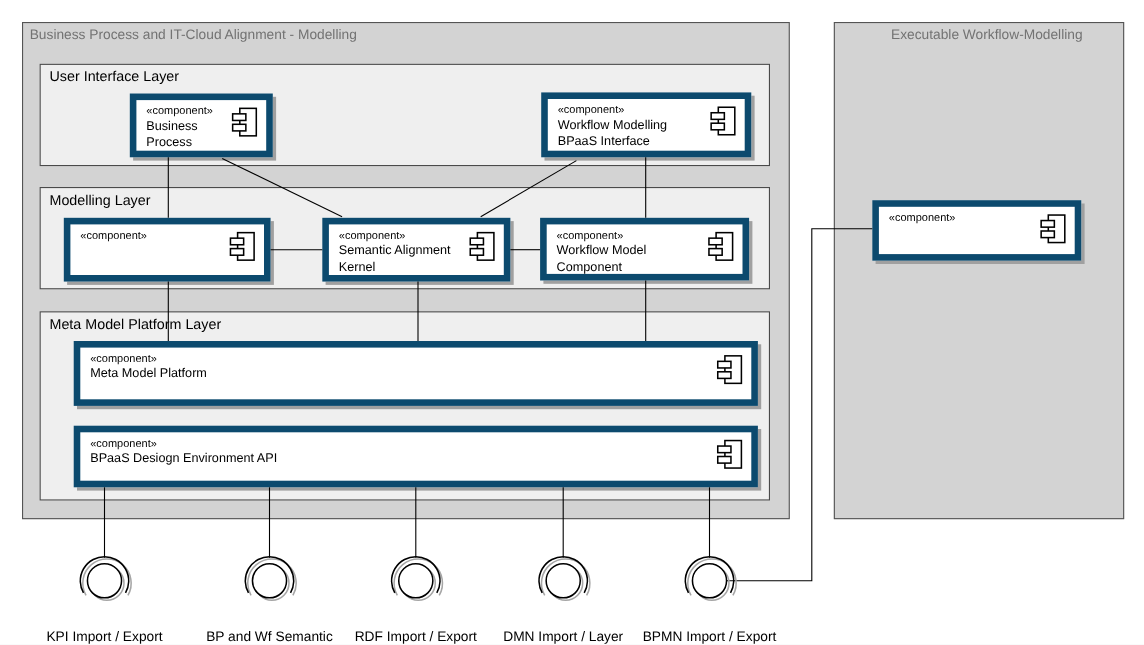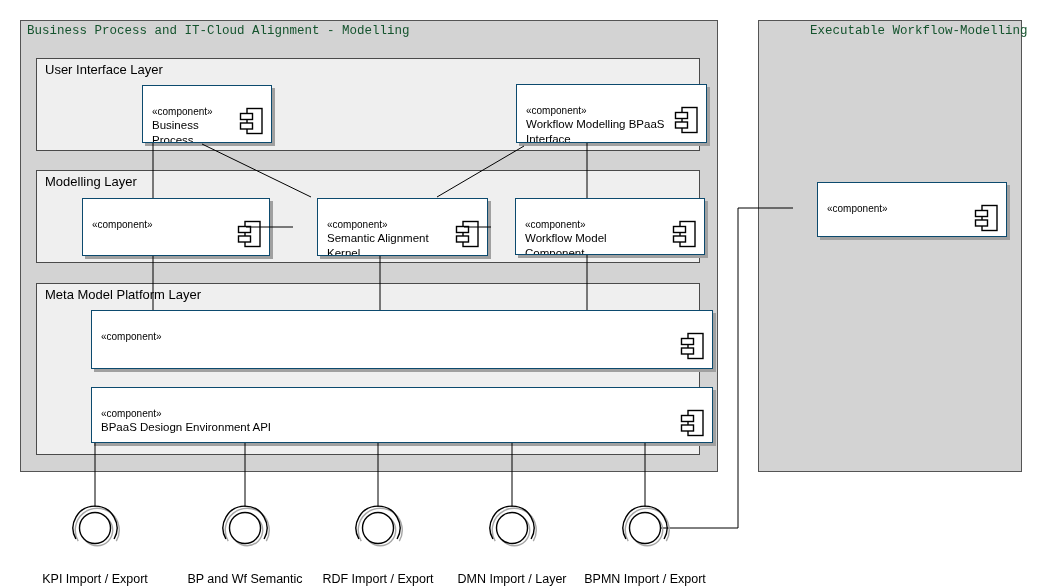--- a/index.html
+++ b/index.html
@@ -4,31 +4,31 @@
 <style>
   html,body{margin:0;padding:0;background:#ffffff;}
   #stage{
     position:relative;width:1040px;height:586px;background:#ffffff;overflow:hidden;
     font-family:"Liberation Sans",sans-serif;color:#000;
   }
   .container{
     position:absolute;background:#d3d3d3;border:1px solid #545454;box-sizing:border-box;
   }
   .container-title{
-    position:absolute;font-size:12.5px;white-space:nowrap;color:#14532d;font-family:Liberation Mono, monospace;
+    position:absolute;font-size:12.5px;white-space:nowrap;color:#737373;
   }
   .layer{
     position:absolute;background:#efefef;border:1px solid #4a4a4a;box-sizing:border-box;
   }
   .layer-title{
     position:absolute;left:8px;top:3px;font-size:13px;white-space:nowrap;color:#000;
   }
   .comp{
-    position:absolute;background:#ffffff;border:1px solid #0c4a6e;box-sizing:border-box;
-    box-shadow:3px 3px 0 #a0a0a0;padding:20px 7px 4px 9px;overflow:hidden;margin-left:24px;
+    position:absolute;background:#ffffff;border:6px solid #0c4a6e;box-sizing:border-box;
+    box-shadow:3px 3px 0 #a0a0a0;padding:5px 7px 4px 9px;overflow:hidden;
   }
   .comp .icon{float:right;width:25px;height:29px;margin:1px 0 2px 6px;}
   .stereo{font-size:10px;line-height:12px;color:#000;}
   .cname{font-size:11.5px;line-height:14.5px;color:#000;}
   .io-label{
     position:absolute;top:552px;transform:translateX(-50%);
     font-size:12.5px;white-space:nowrap;color:#000;margin-top:20px;
   }
   #wires{position:absolute;left:0;top:0;pointer-events:none;}
 </style>
@@ -114,20 +114,21 @@
 
   <div class="comp" style="left:67px;top:310px;width:622px;height:59px">
     <span class="icon">
       <svg width="25" height="29" viewBox="0 0 25 29">
           <rect x="8" y="1.5" width="15" height="25" fill="#fff" stroke="#000" stroke-width="1.4"></rect>
           <rect x="1.5" y="6.5" width="12" height="6" fill="#fff" stroke="#000" stroke-width="1.4"></rect>
           <rect x="1.5" y="16" width="12" height="6" fill="#fff" stroke="#000" stroke-width="1.4"></rect>
         </svg>
     </span>
     <div class="stereo">«component»</div>
+    <div class="cname">Meta Model Platform</div>
   </div>
 
   <div class="comp" style="left:67px;top:387px;width:622px;height:56px">
     <span class="icon">
       <svg width="25" height="29" viewBox="0 0 25 29">
           <rect x="8" y="1.5" width="15" height="25" fill="#fff" stroke="#000" stroke-width="1.4"></rect>
           <rect x="1.5" y="6.5" width="12" height="6" fill="#fff" stroke="#000" stroke-width="1.4"></rect>
           <rect x="1.5" y="16" width="12" height="6" fill="#fff" stroke="#000" stroke-width="1.4"></rect>
         </svg>
     </span>

